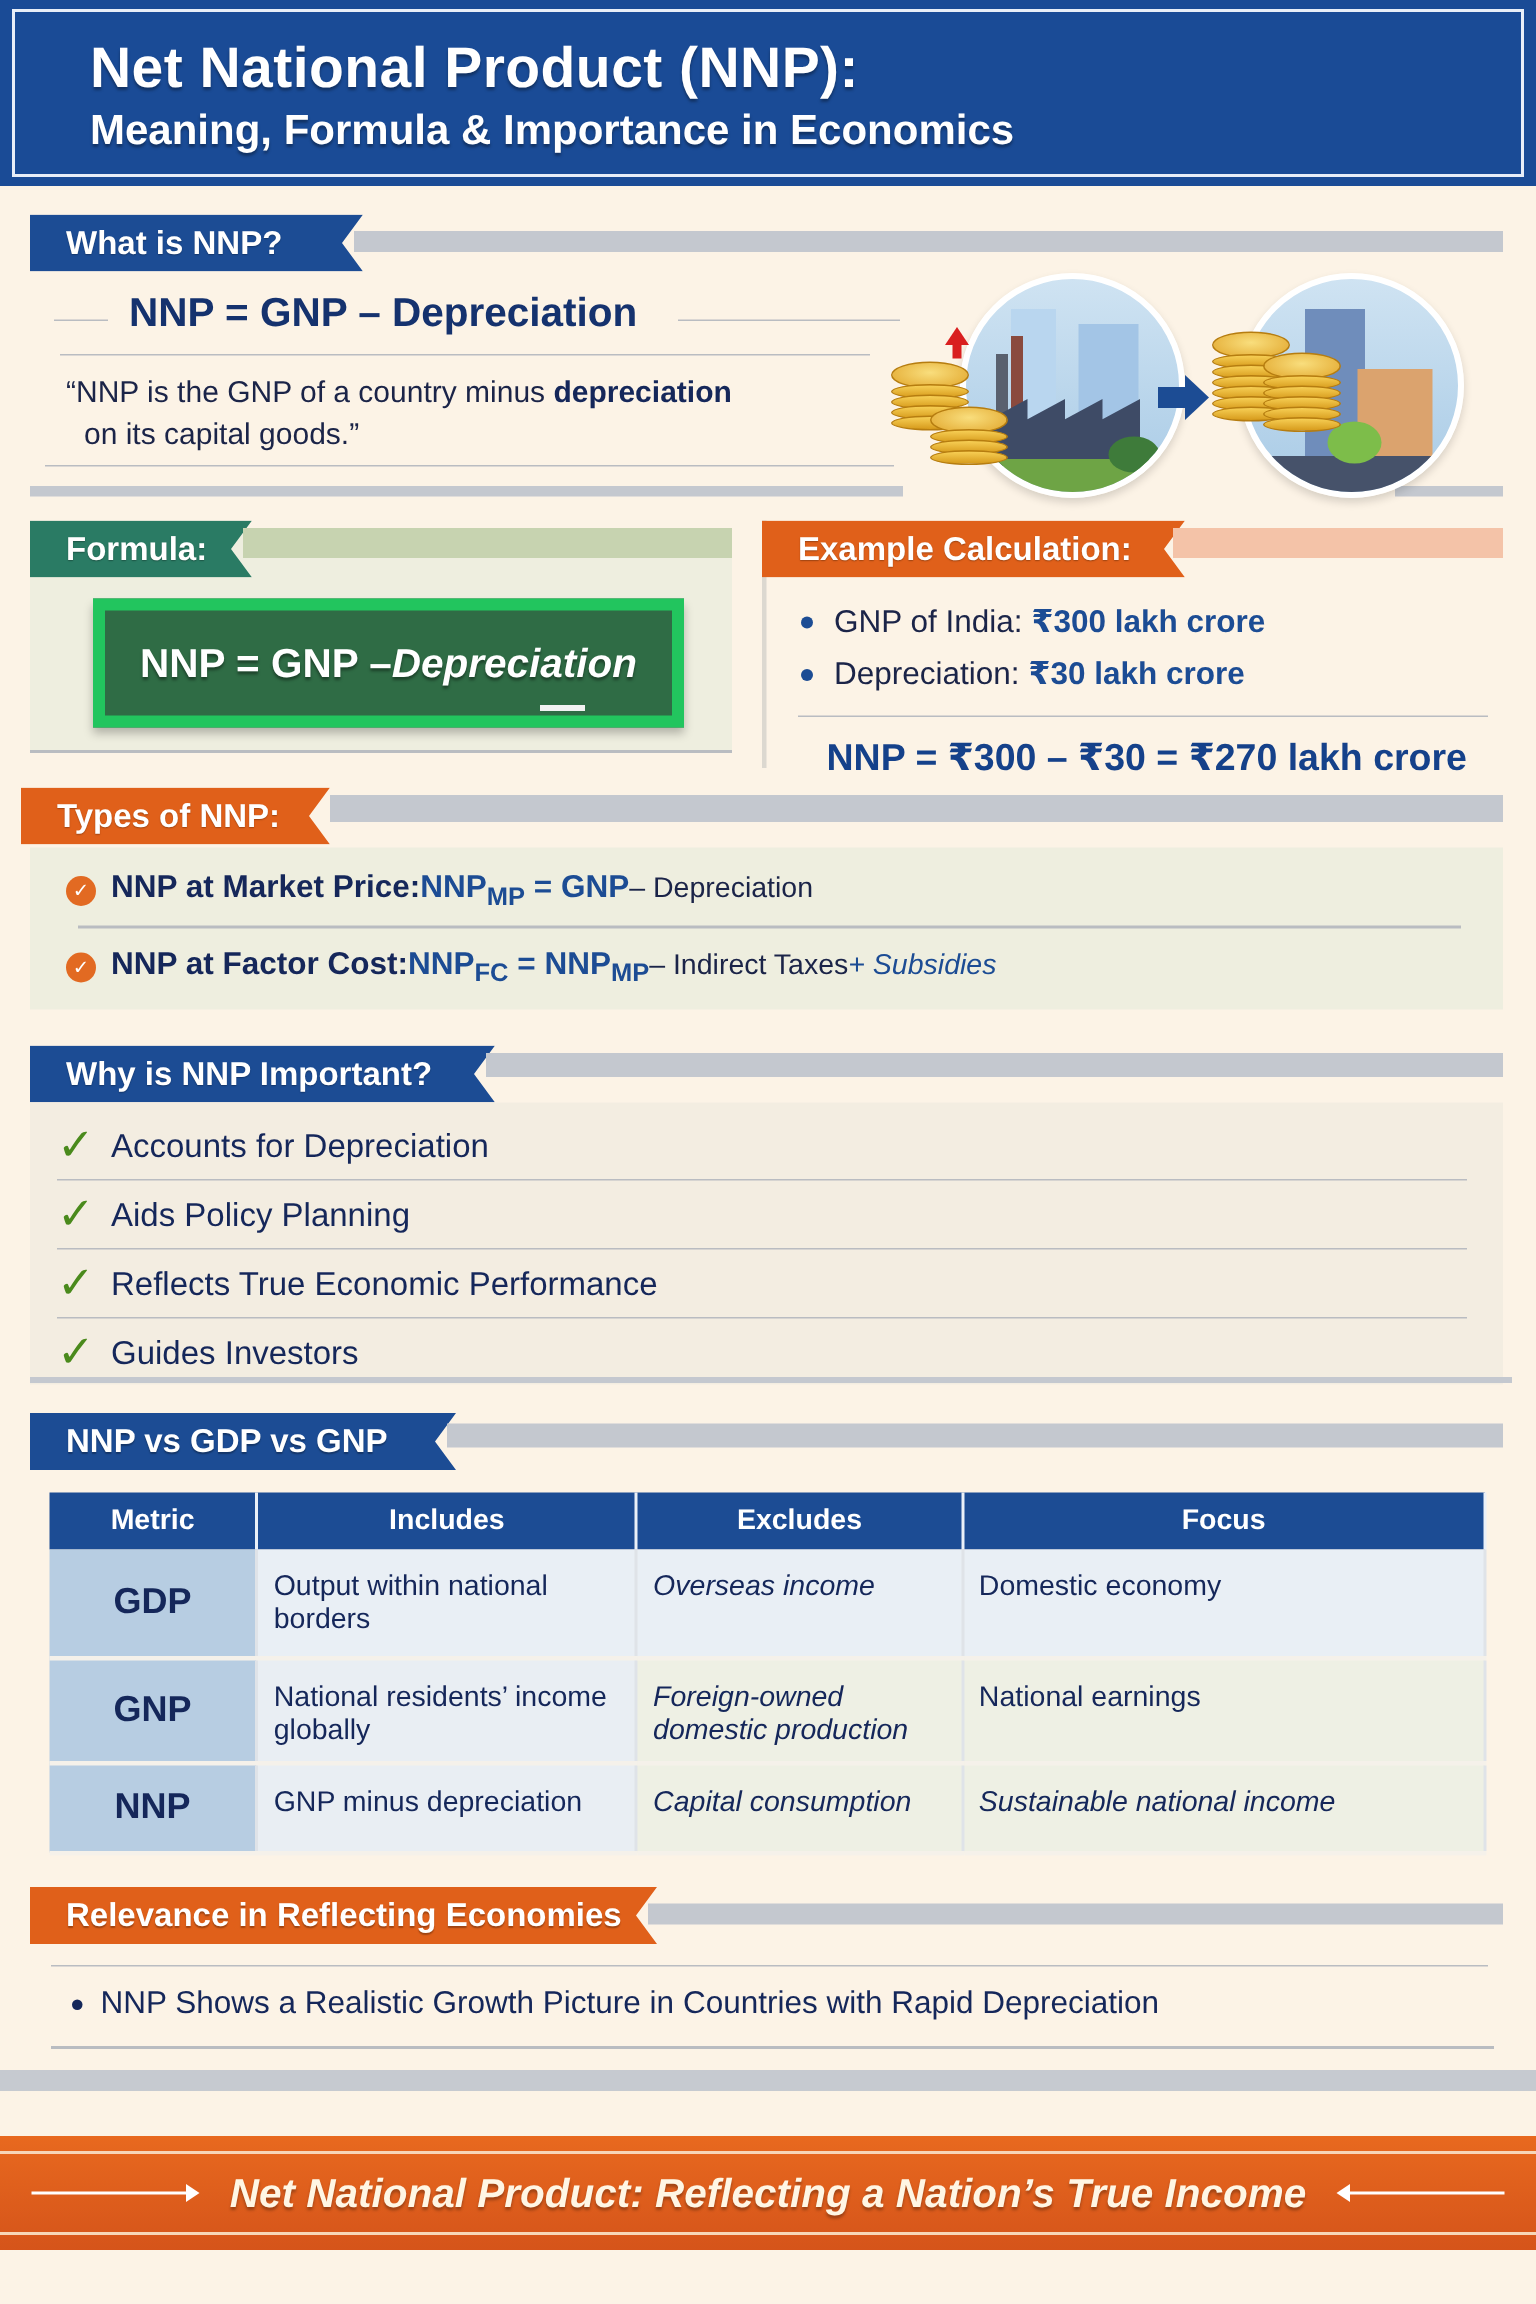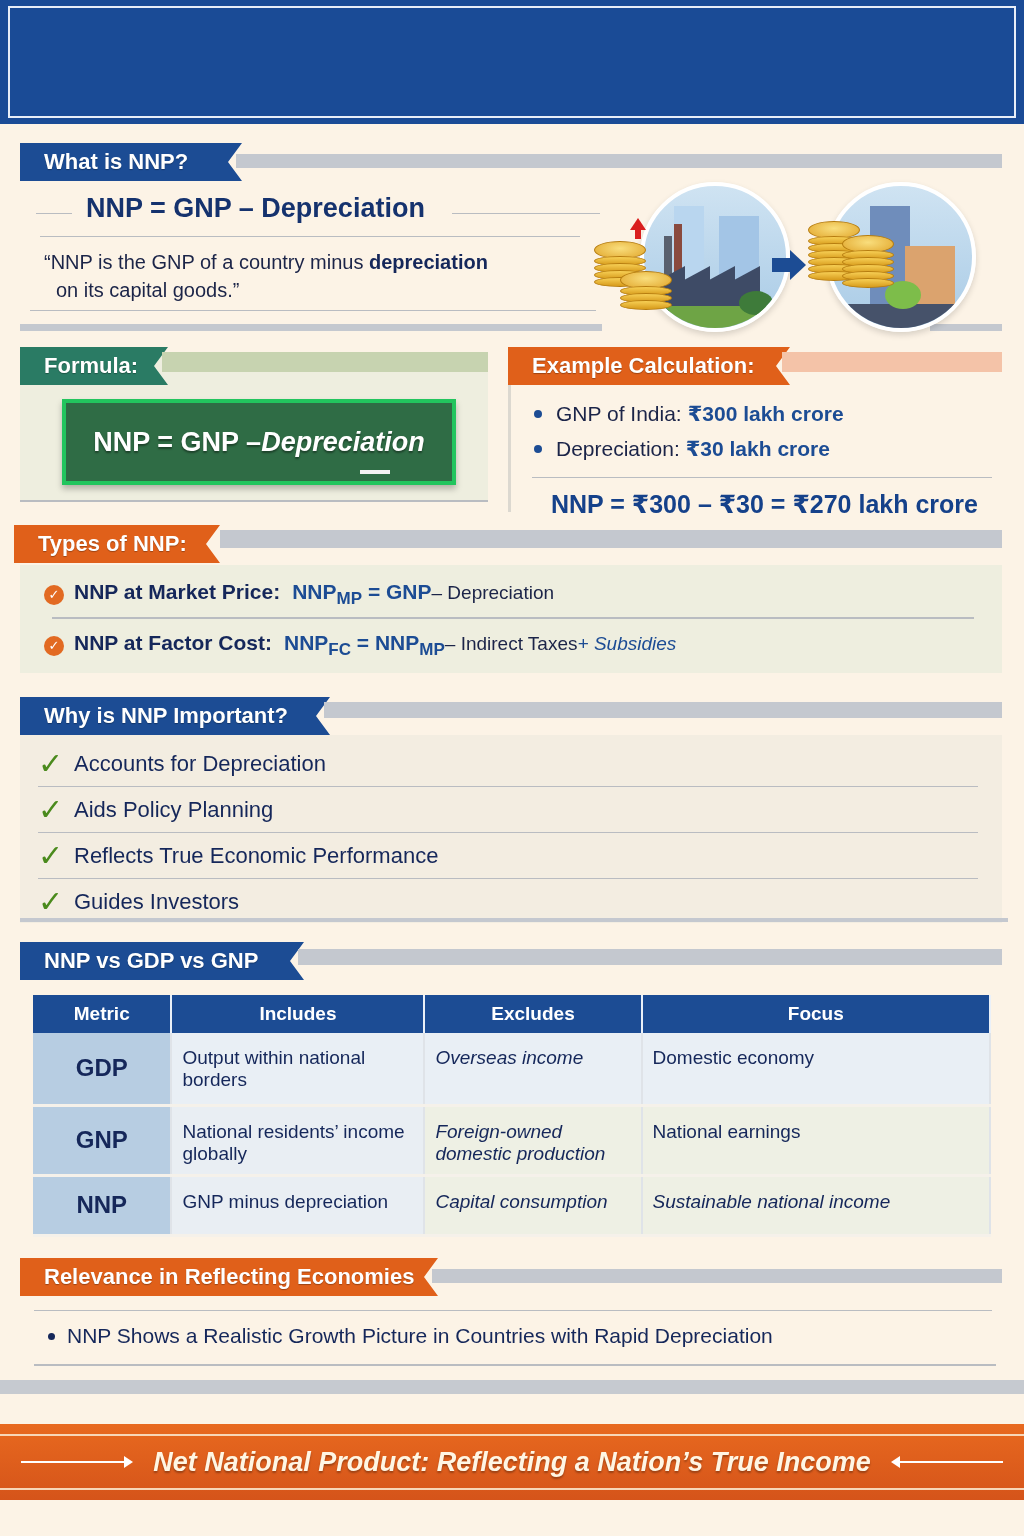--- a/index.html
+++ b/index.html
@@ -58,39 +58,39 @@
     box-shadow: 0 3px 6px rgba(0,0,0,0.15);
     overflow: hidden;
   }
   .coin-stack { width: 52px; }
   .coin { height: 10px; border-radius: 50%; background: linear-gradient(#f7cf55, #d79b1c); border: 1px solid #b67d10; margin-top: -3px; }
   .coin.top { height: 18px; background: radial-gradient(ellipse at 50% 40%, #f9de7d, #e1a52a); }
 
   
   .chalkboard {
     background: #2f6c45;
-    border: 4px solid #22c55e;
+    border: 8px solid #22c55e;
     box-shadow: 0 4px 6px rgba(0,0,0,0.25);
     display: flex; align-items: center; justify-content: center;
     color: #fff; font-weight: bold; font-size: 27px;
     text-shadow: 0 2px 2px rgba(0,0,0,0.4);
   }
   .chalkboard i { font-style: italic; }
   .chalk { width: 22px; height: 4px; background: #f2f2f2; }
 
   
   .bullet-line { font-size: 21px; color: #1b2448; display: flex; align-items: center; }
   .bullet-line b { color: #1c4c94; margin-left: 6px; }
   .dot { width: 8px; height: 8px; border-radius: 50%; background: #1c4c94; margin-right: 14px; }
   .result { font-size: 25px; font-weight: bold; color: #15418a; }
 
   
   .type-row { font-size: 21px; display: flex; align-items: baseline; color: #15275a; }
   .check-circle { width: 20px; height: 20px; border-radius: 50%; background: #e26a22; color: #fff; font-size: 13px; display: inline-flex; align-items: center; justify-content: center; margin-right: 10px; align-self: center; font-weight: bold; }
-  .type-label { font-weight: bold; margin-right: 12px; }
+  .type-label { font-weight: bold; }
   .eq-blue { color: #1c4c94; font-weight: bold; }
   .eq-blue sub { font-size: 17px; }
   .eq-plain { font-size: 19px; color: #1b2448; }
   .eq-ital { font-size: 19px; color: #1c4c94; font-style: italic; }
 
   
   .why-item { display: flex; align-items: center; font-size: 22px; color: #15275a; height: 45px; }
   .tick { color: #4a8a1c; font-size: 30px; font-weight: bold; width: 36px; }
 
   
@@ -118,20 +118,22 @@
   .footer-text { color: #fff6e4; font-size: 27px; font-style: italic; font-weight: bold; text-shadow: 0 2px 2px rgba(0,0,0,0.3); margin: 0 22px; }
   .arrow-line { height: 2px; width: 110px; background: #fff; position: relative; }
   .arrow-line.right::after { content: ""; position: absolute; right: -2px; top: -5px; border-left: 9px solid #fff; border-top: 6px solid transparent; border-bottom: 6px solid transparent; }
   .arrow-line.left::before { content: ""; position: absolute; left: -2px; top: -5px; border-right: 9px solid #fff; border-top: 6px solid transparent; border-bottom: 6px solid transparent; }
 </style>
 </head>
 <body>
 
 <div class="abs header">
   <div class="header-inner">
+    <div class="title-1">Net National Product (NNP):</div>
+    <div class="title-2">Meaning, Formula &amp; Importance in Economics</div>
   </div>
 </div>
 
 <div class="abs ribbon blue" style="left:20px; top:143px; width:222px;">
   <span>What is NNP?</span>
 </div>
 <div class="abs rule-bar" style="left:236px; top:154px; width:766px;"></div>
 
 <div class="abs thin" style="left:36px; top:213px; width:36px;"></div>
 <div class="abs formula-big" style="left:86px; top:193px;">NNP = GNP – Depreciation</div>

